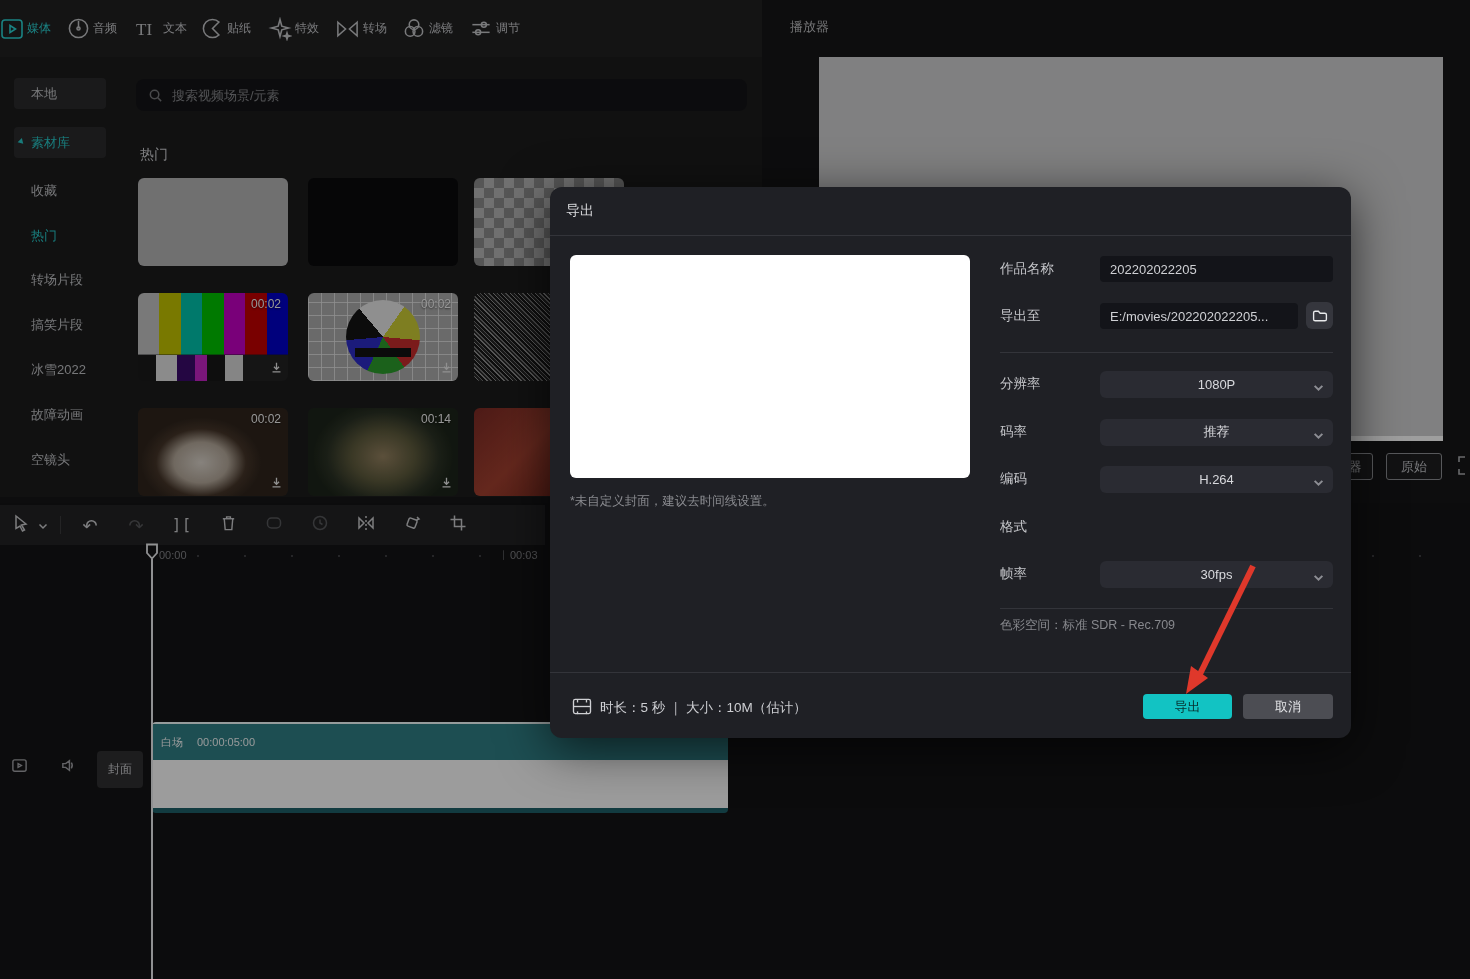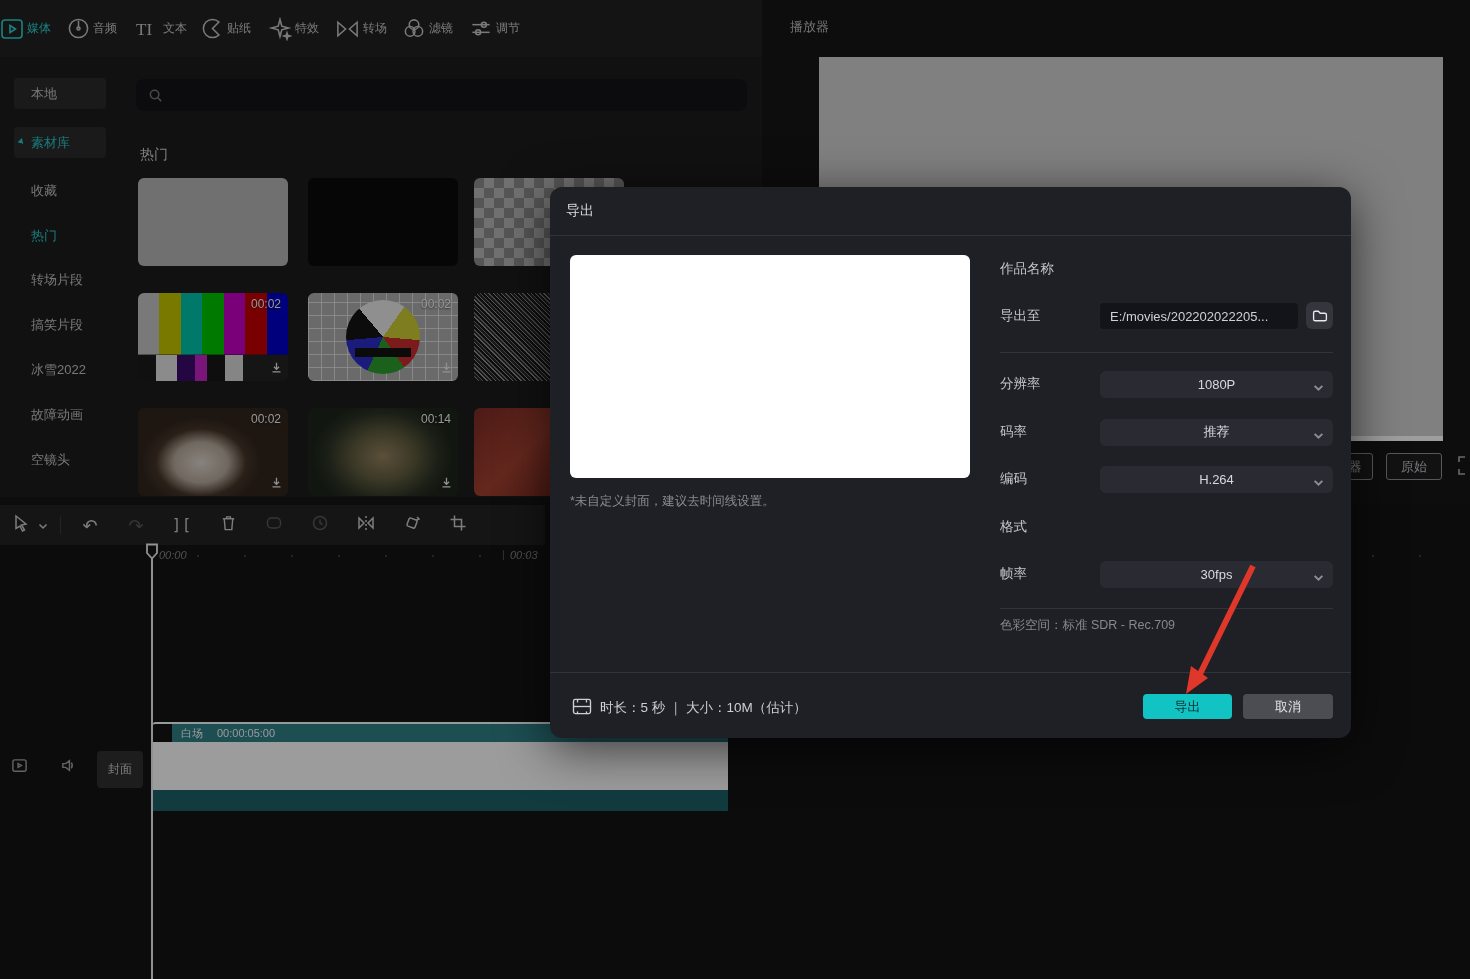--- a/index.html
+++ b/index.html
@@ -72,33 +72,33 @@
   
   #tl-toolbar{position:absolute;left:0;top:2px;width:545px;height:40px;background:#222223;display:flex;align-items:center;padding-left:10px;box-sizing:border-box;}
   .tool{width:46px;display:flex;align-items:center;justify-content:center;color:#c9cacd;cursor:pointer;}
   .tool.narrow{width:22px;}
   .tool.disabled{color:#56575a;}
   .tool svg{stroke:currentColor;fill:none;stroke-width:1.5;}
   .tool .glyph{font-size:18px;font-family:"DejaVu Sans",sans-serif;}
   .tool .glyph.split{font-family:"DejaVu Sans Mono",monospace;font-size:15px;letter-spacing:1px;}
   .tool-sep{width:1px;height:18px;background:#3a3a3c;margin:0 6px;}
   #tl-ruler{position:absolute;left:0;top:42px;width:1470px;height:26px;}
-  .ruler-lbl{position:absolute;top:4px;font-size:11px;color:#808185;font-style:italic;}
+  .ruler-lbl{position:absolute;top:4px;font-size:11px;color:#808185;}
   .ruler-tick{position:absolute;top:10px;width:2px;height:2px;background:#4c4d50;border-radius:1px;}
   .ruler-tick.tall{top:5px;width:1px;height:10px;}
   #playhead{position:absolute;left:144px;top:40px;width:16px;height:935px;pointer-events:none;z-index:5;}
   #playhead .ph-line{position:absolute;left:7px;top:16px;width:1.5px;height:100%;background:#e9eaec;}
   #playhead svg{stroke:#e9eaec;fill:none;stroke-width:1.8;}
 
   
   .gutter-ico{position:absolute;color:#9fa0a4;}
   .gutter-ico svg{stroke:currentColor;fill:none;stroke-width:1.5;}
   #cover-btn{position:absolute;left:97px;top:248px;width:46px;height:37px;background:#2e2e30;border-radius:4px;color:#c9cacd;font-size:12px;display:flex;align-items:center;justify-content:center;cursor:pointer;}
   #clip{position:absolute;left:152px;top:219px;width:576px;height:89px;border-radius:4px;overflow:hidden;border-top:2px solid #f2fbfb;cursor:pointer;}
-  #clip .clip-head{height:18px;background:#2e7d85;display:flex;align-items:center;gap:14px;padding-left:9px;color:#f2f6f6;font-size:11px;margin-left:20px;}
+  #clip .clip-head{height:36px;background:#2e7d85;display:flex;align-items:center;gap:14px;padding-left:9px;color:#f2f6f6;font-size:11px;}
   #clip .clip-body{height:48px;background:#fbfbfb;}
   #clip .clip-foot{height:21px;background:#1d5f68;}
 
   
   #export-dialog{position:absolute;left:550px;top:187px;width:801px;height:551px;background:#1f2025;border-radius:12px;box-shadow:0 10px 50px rgba(0,0,0,.65);z-index:40;}
   #dlg-title{position:absolute;left:16px;top:15px;font-size:14px;color:#d8d9dc;}
   .dlg-divider{position:absolute;background:#33343a;height:1px;}
   #dlg-preview{position:absolute;left:20px;top:68px;width:400px;height:223px;background:#ffffff;border-radius:6px;}
   #dlg-note{position:absolute;left:20px;top:306px;font-size:12.5px;color:#8a8b90;}
   .dlg-row{position:absolute;left:450px;width:333px;height:28px;display:flex;align-items:center;}
@@ -248,20 +248,21 @@
         </div>
         <div class="side-item" style="top: 444px;">
           <span>空镜头</span>
         </div>
       </div>
     <div id="search-bar">
       <svg width="15" height="15" viewBox="0 0 16 16">
           <circle cx="7" cy="7" r="4.5"></circle>
           <line x1="10.5" y1="10.5" x2="14" y2="14"></line>
         </svg>
+      <input id="search-input" placeholder="搜索视频场景/元素" style="">
     </div>
     <div id="section-title">热门</div>
     <div id="media-grid">
         <div class="thumb k-gray" style="left: 138px; top: 178px;"></div>
         <div class="thumb k-black" style="left: 308px; top: 178px;"></div>
         <div class="thumb k-checker" style="left: 474px; top: 178px;"></div>
         <div class="thumb k-smpte" style="left: 138px; top: 293px;">
           <span class="dur">00:02</span>
           <span class="dl"><svg width="13" height="13" viewBox="0 0 18 18">
               <path d="M9 2.5 V11"></path>
@@ -429,20 +430,23 @@
 
 <div id="export-dialog">
   <div id="dlg-title">导出</div>
   <div class="dlg-divider" style="left:0;top:48px;width:801px;"></div>
 
   <div id="dlg-preview"></div>
   <div id="dlg-note">*未自定义封面，建议去时间线设置。</div>
 
   <div class="dlg-row" style="top:68px;">
     <span class="dlg-label">作品名称</span>
+    <div class="dlg-input" style="width:233px;">
+        <span>202202022205</span>
+      </div>
   </div>
 
   <div class="dlg-row" style="top:115px;">
     <span class="dlg-label">导出至</span>
     <div class="dlg-input" style="width:198px;">
         <span>E:/movies/202202022205...</span>
       </div>
     <div id="folder-btn">
       <svg width="16" height="14" viewBox="0 0 20 17">
           <path d="M2 4.5 Q2 2.5 4 2.5 H8 L10.2 5 H16 Q18 5 18 7 V12.5 Q18 14.5 16 14.5 H4 Q2 14.5 2 12.5 Z"></path>

